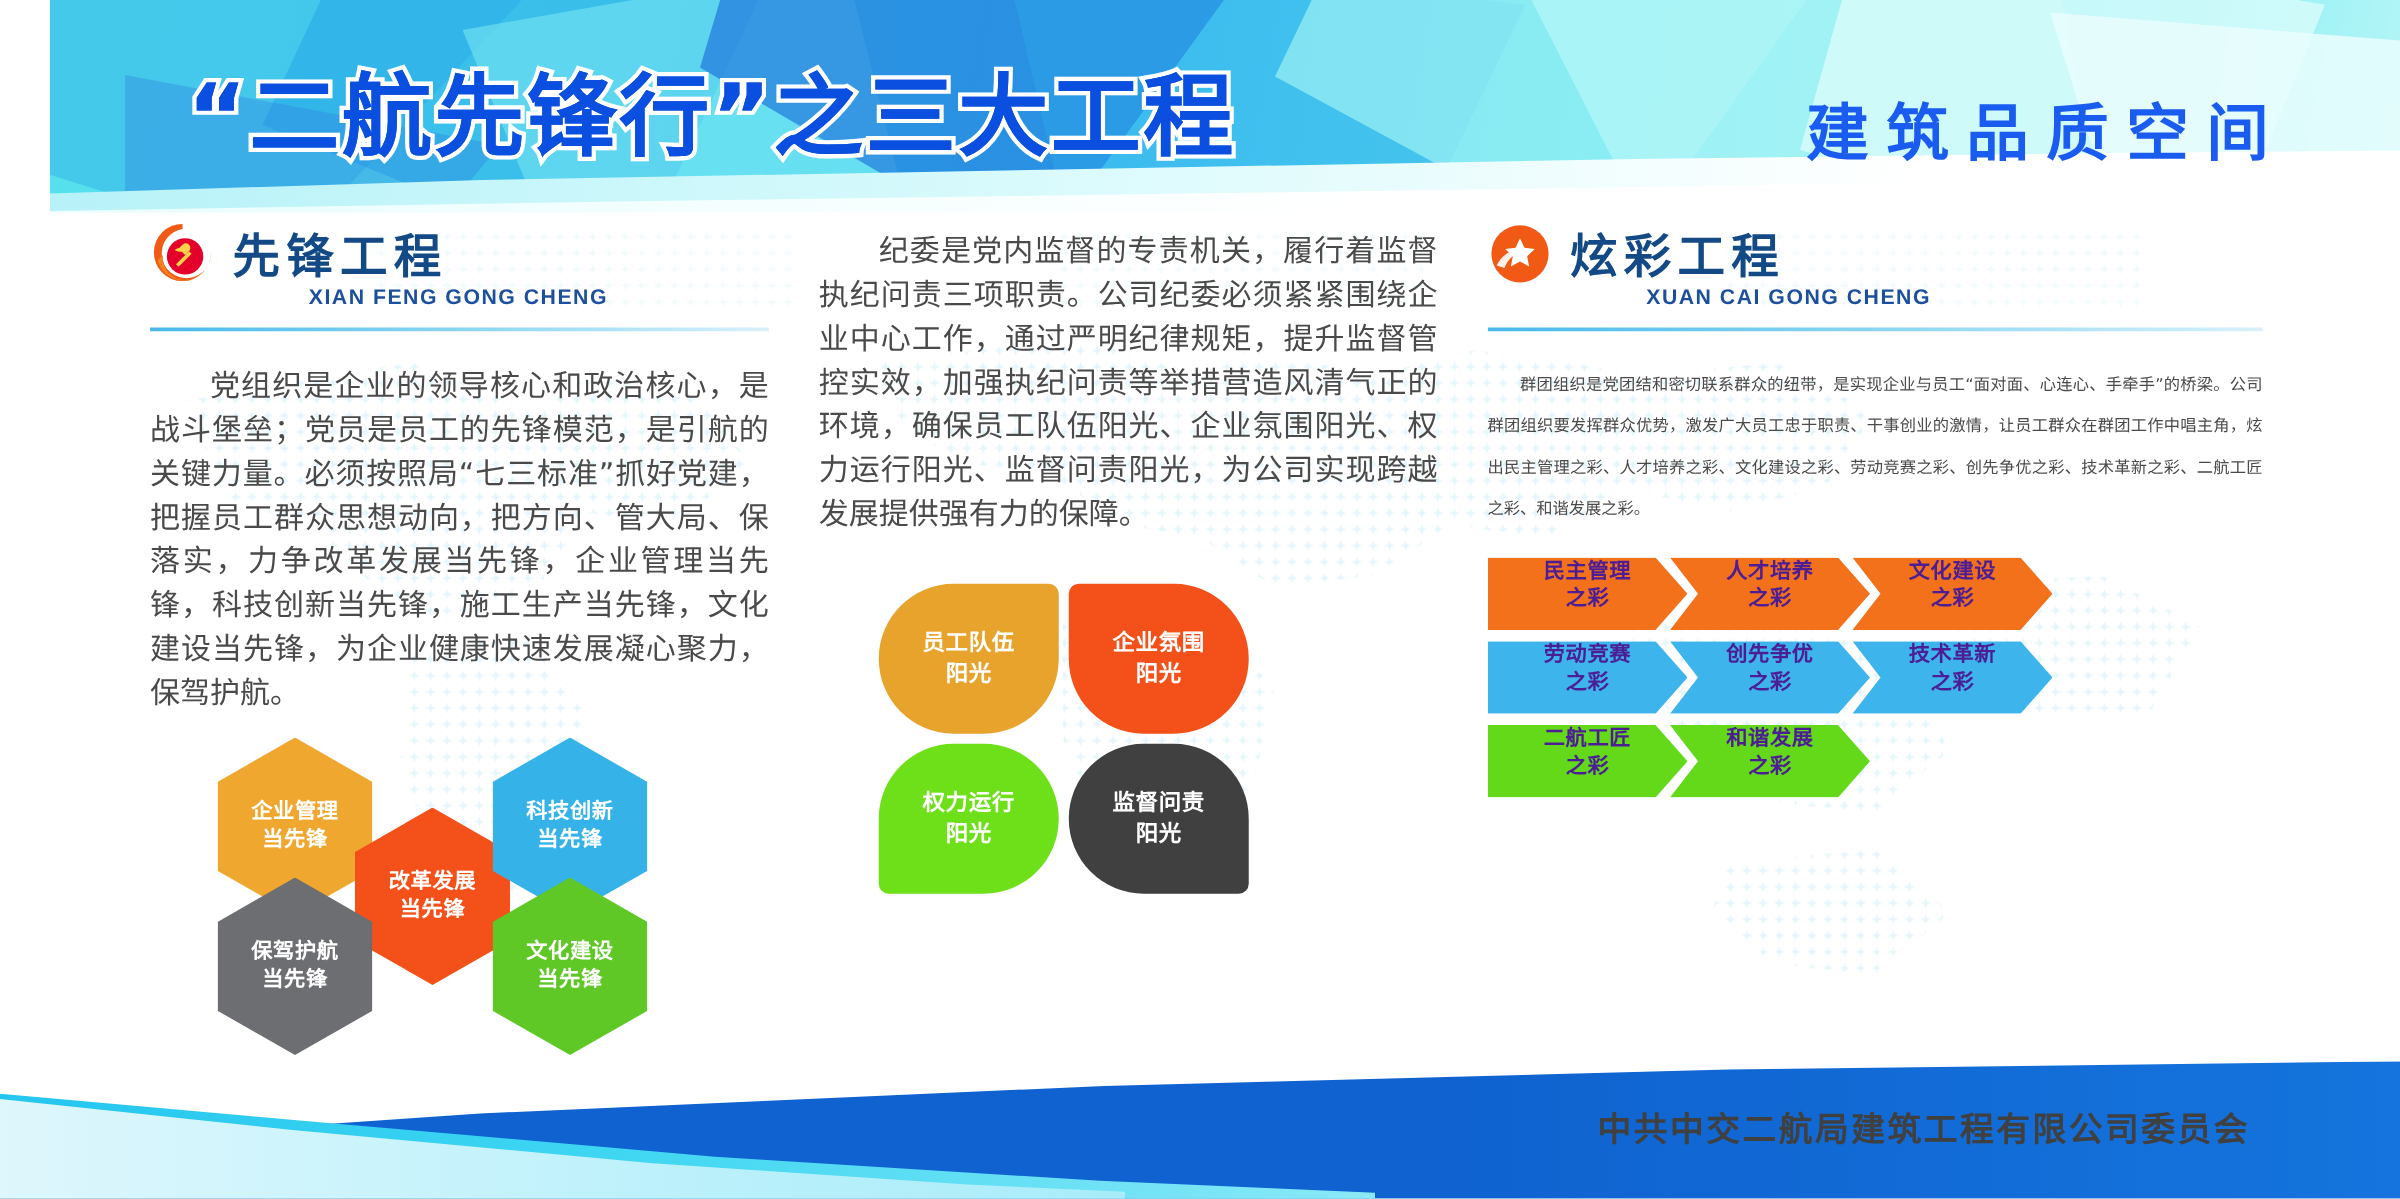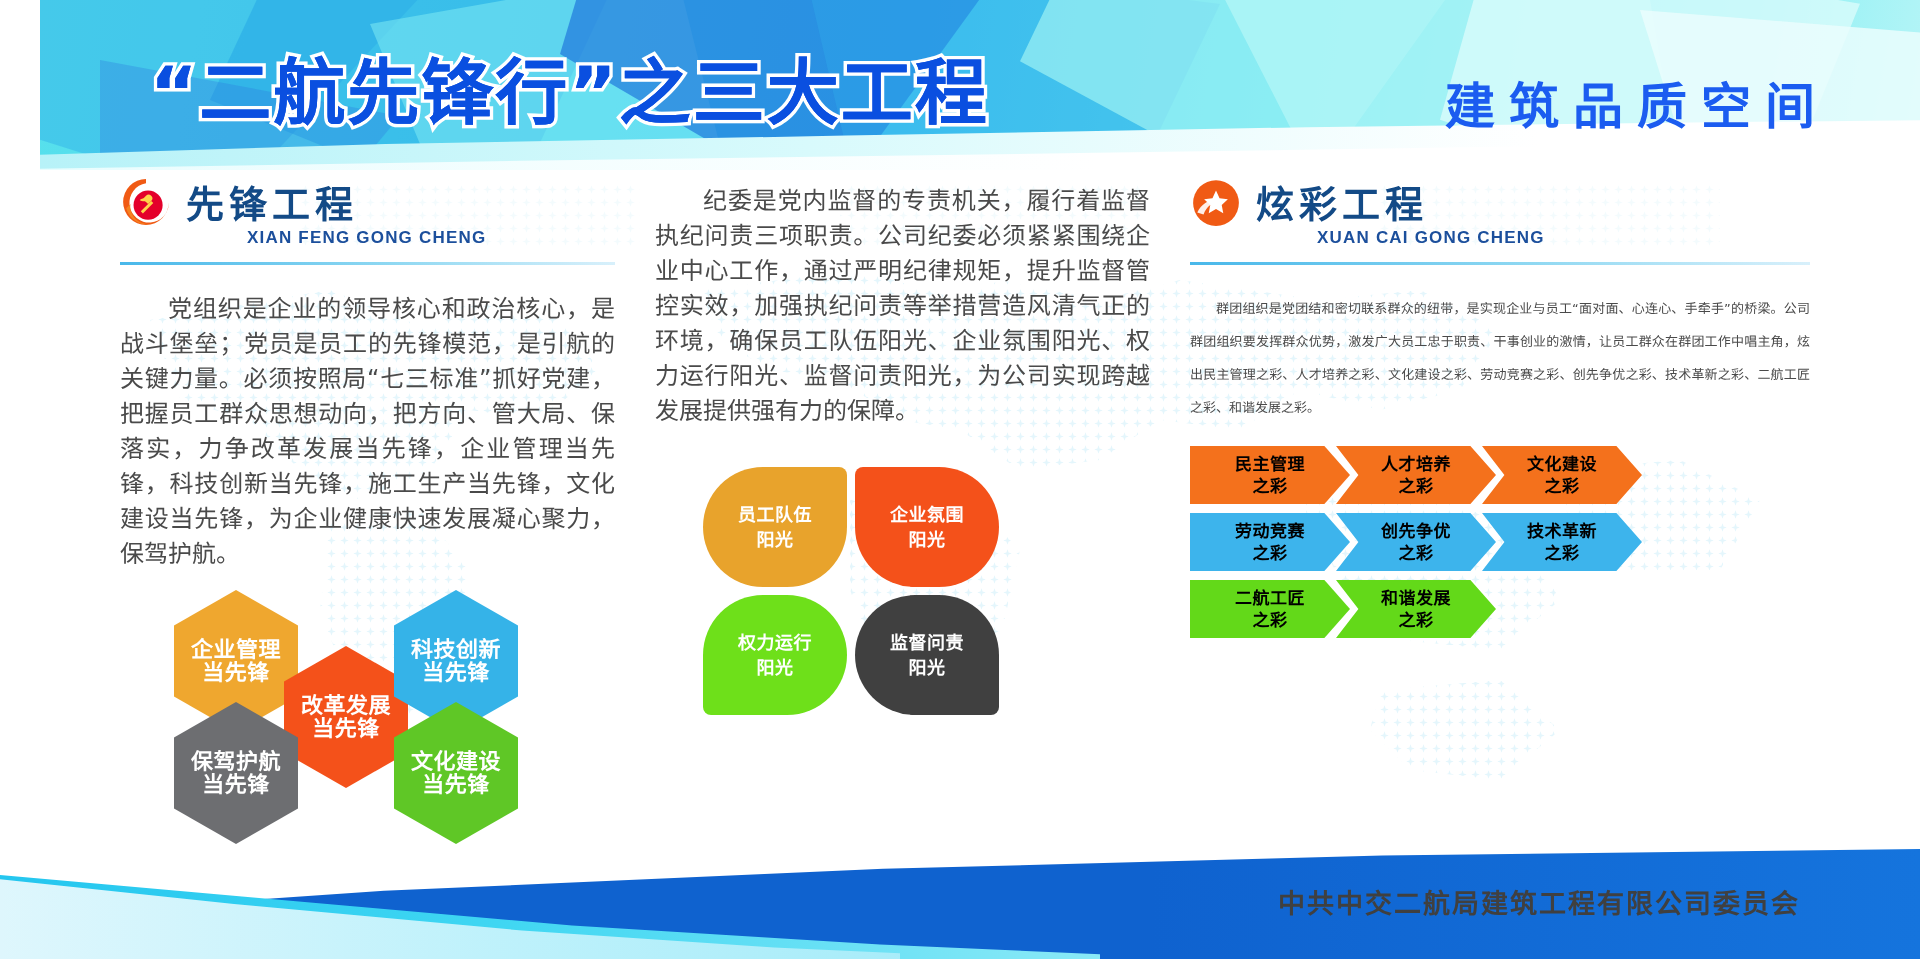--- a/index.html
+++ b/index.html
@@ -113,21 +113,21 @@
   }
   .col3 .para{font-size:13px;line-height:33px;}
 
   
   .hexwrap{position:relative;width:420px;height:230px;margin-top:18px;margin-left:22px;}
   .hex{
     position:absolute;width:124px;height:142px;
     clip-path:polygon(50% 0%,100% 25%,100% 75%,50% 100%,0% 75%,0% 25%);
     display:flex;align-items:center;justify-content:center;text-align:center;
     color:#fff;font-family:"DejaVu Sans","Liberation Sans",sans-serif;
-    font-size:22px;font-weight:bold;line-height:23px;letter-spacing:.5px;
+    font-size:17px;font-weight:bold;line-height:23px;letter-spacing:.5px;
   }
   .hex span{display:block;}
   .hx-a{left:32px;top:0px;background:#efa72f;}
   .hx-b{left:142px;top:56px;background:#f4511a;}
   .hx-c{left:252px;top:0px;background:#35b3e8;}
   .hx-d{left:32px;top:112px;background:#6d6e71;}
   .hx-e{left:252px;top:112px;background:#5fc726;}
 
   
   .petalwrap{position:relative;width:300px;height:250px;margin-top:38px;margin-left:48px;}
@@ -141,22 +141,22 @@
   .pt-tr{left:152px;top:0;background:#f4511a;border-radius:8px 60px 60px 60px;}
   .pt-bl{left:0;top:128px;background:#6ee01a;border-radius:60px 60px 60px 8px;}
   .pt-br{left:152px;top:128px;background:#404040;border-radius:60px 60px 8px 60px;justify-content:center;}
 
   
   .arrowwrap{position:relative;width:620px;margin-top:22px;}
   .arrow-row{position:relative;height:58px;margin-bottom:9px;}
   .arrow{
     position:absolute;top:0;height:58px;width:160px;
     clip-path:polygon(0 0,84% 0,100% 50%,84% 100%,0 100%,14% 50%);
-    display:flex;align-items:center;justify-content:center;text-align:center;
-    color:#000000;font-family:"DejaVu Sans","Liberation Sans",sans-serif;
+    display:flex;justify-content:center;text-align:center;
+    color:#4c1d95;font-family:"DejaVu Sans","Liberation Sans",sans-serif;
     font-size:17px;font-weight:bold;line-height:22px;letter-spacing:.5px;
   }
   .arrow.first{clip-path:polygon(0 0,84% 0,100% 50%,84% 100%,0 100%);}
   .arrow span{display:block;}
   .ar-orange{background:#f4711c;}
   .ar-blue{background:#3db4ec;}
   .ar-green{background:#63d919;}
 
   
   .footer{

